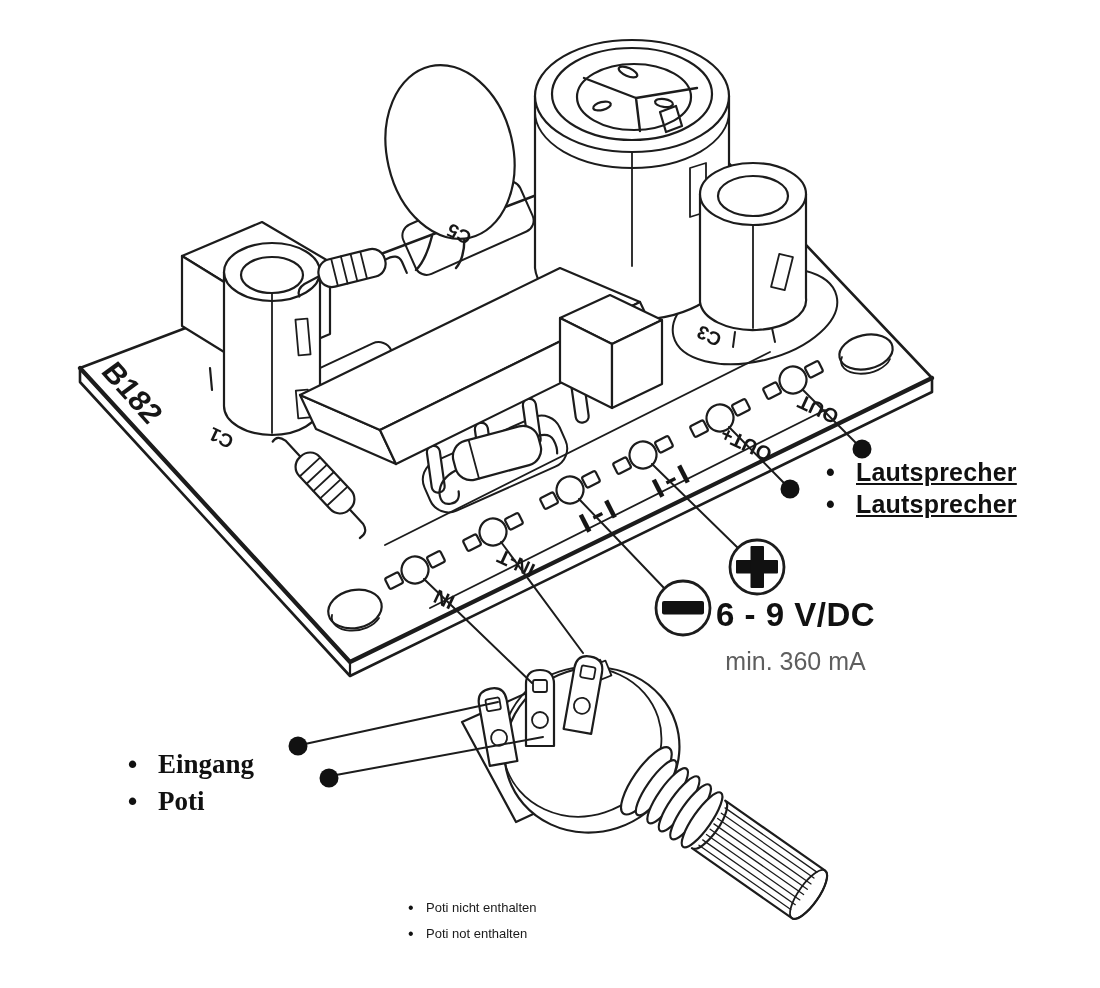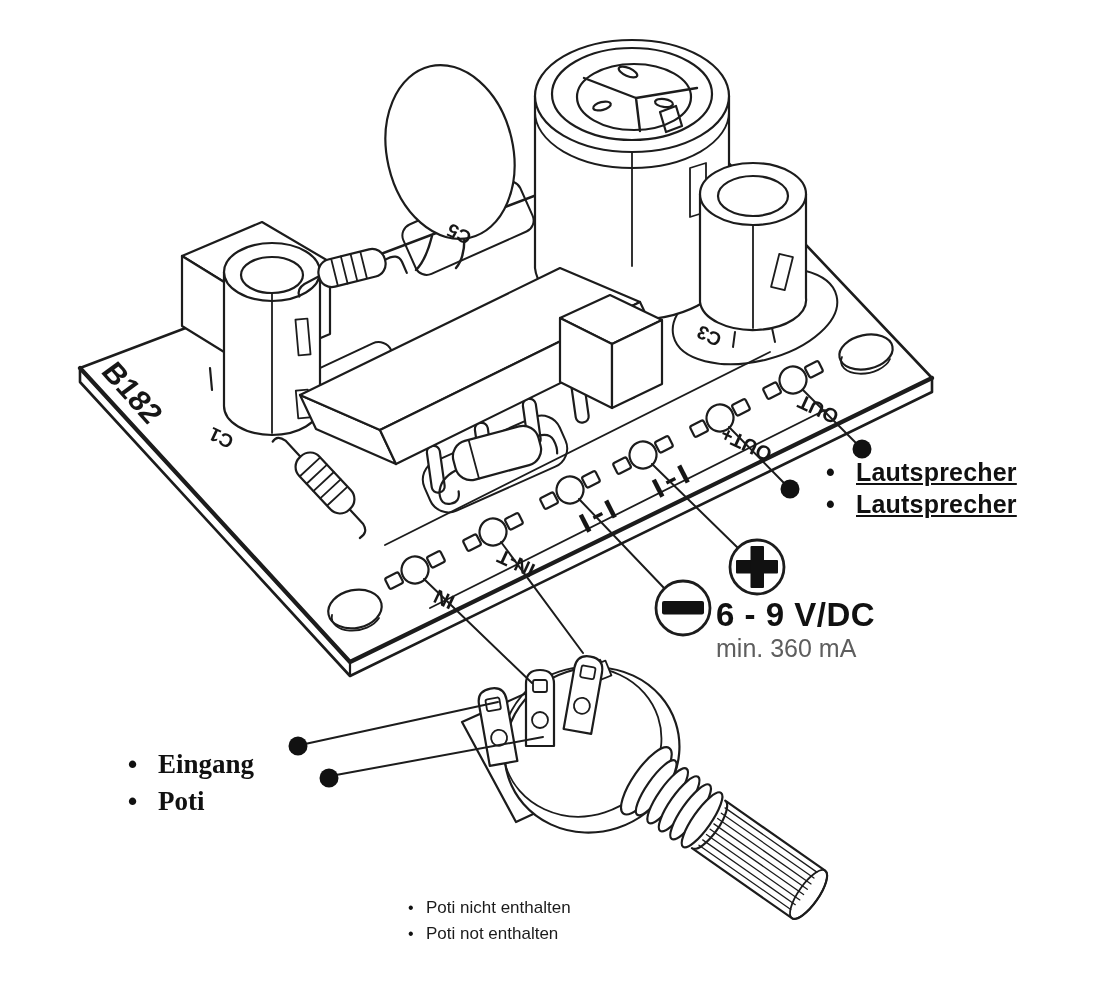--- a/index.html
+++ b/index.html
@@ -13,30 +13,30 @@
   .bullet{display:inline-block;text-align:left;}
   
   .spk{left:826px;top:458px;width:270px;}
   .spk .bullet{width:30px;font-size:25px;font-weight:bold;line-height:28px;}
   .spk .title{font-size:25px;font-weight:bold;line-height:28px;letter-spacing:.2px;text-decoration:underline;}
   .spk .sub{padding-left:30px;font-size:21px;line-height:30px;color:#222;}
   .spk .gap{height:4px;}
   
   .pwr{left:716px;top:599px;}
   .pwr .volts{font-size:33px;font-weight:bold;letter-spacing:.5px;line-height:32px;}
-  .pwr .amps{font-size:25px;color:#5e5e5e;line-height:30px;margin-top:2px;}
+  .pwr .amps{font-size:25px;color:#5e5e5e;line-height:30px;margin-top:15px;text-align:center;}
   
   .inp{left:128px;top:749px;}
   .inp .row{margin-bottom:7px;}
   .inp .bullet{width:30px;font-size:26px;font-weight:bold;line-height:30px;}
   .inp .lbl{font-size:27px;font-weight:bold;line-height:30px;font-family:Liberation Serif, serif;}
   
   .poti{left:408px;top:895px;}
   .poti .bullet{width:18px;font-size:16px;line-height:26px;}
-  .poti .lbl{font-size:17px;line-height:26px;color:#1b1b1b;}
+  .poti .lbl{font-size:13px;line-height:26px;color:#1b1b1b;}
   svg text{font-family:"Liberation Sans", sans-serif;}
   .silk{font-weight:bold;fill:#161616;}
 </style>
 </head>
 <body>
 
 <div id="stage">
 
 <svg id="art" width="1100" height="988" viewBox="0 0 1100 988" fill="none" stroke="#1c1c1c" stroke-width="2.2" stroke-linejoin="round" stroke-linecap="round">
 

